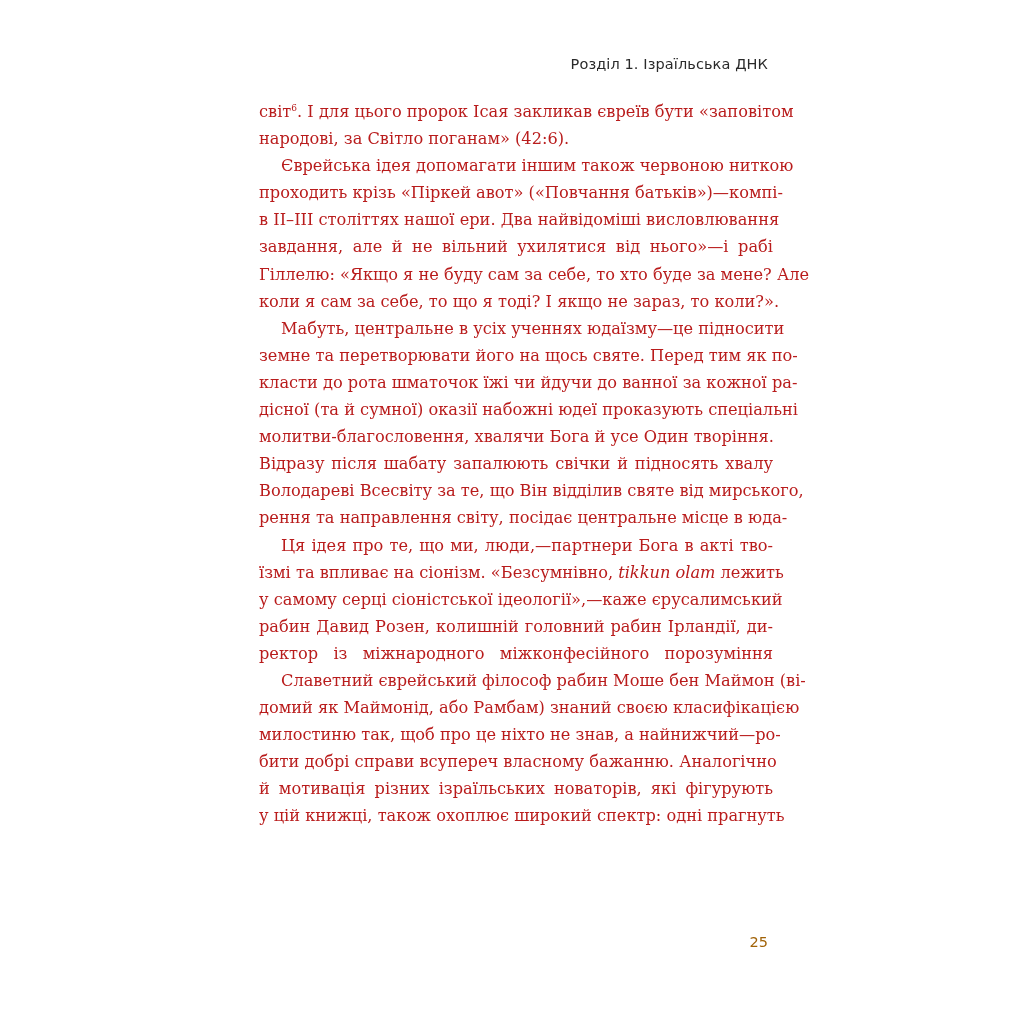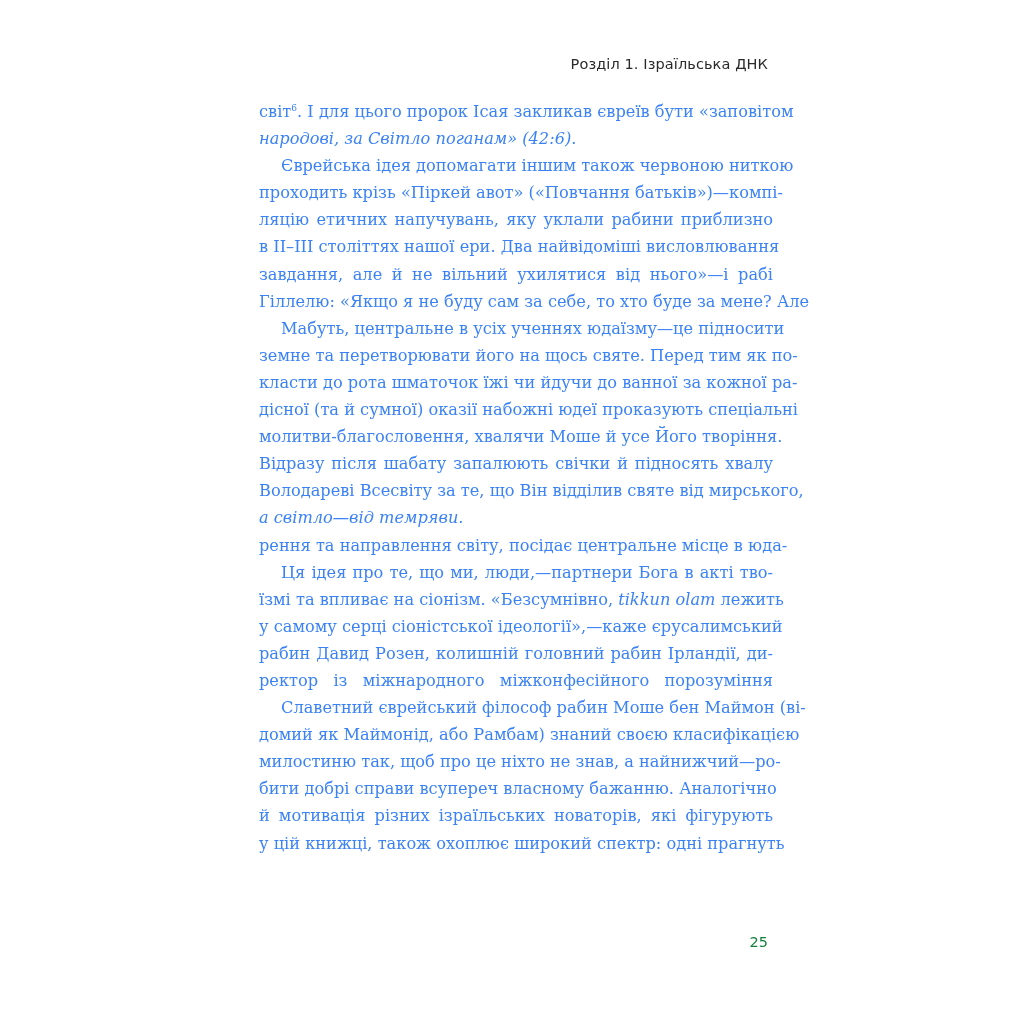--- a/index.html
+++ b/index.html
@@ -29,43 +29,42 @@
       letter-spacing: 0.1px;
     }
     .body-text {
       position: absolute;
       left: 259px;
       top: 98px;
       width: 514px;
       font-family: "DejaVu Serif", serif;
       font-size: 16.2px;
       line-height: 27.1px;
-      color: #3b82f6;
+      color: #b91c1c;
     }
     .line {
       display: block;
       white-space: nowrap;
       text-align: justify;
       text-align-last: justify;
       height: 27.1px;
     }
     .line.last {
       text-align-last: left;
-      font-style: italic;
     }
     .line.indent {
       padding-left: 22px;
     }
     .page-number {
       position: absolute;
       top: 934px;
       right: 252px;
       font-family: "DejaVu Sans", sans-serif;
       font-size: 14.5px;
-      color: #15803d;
+      color: #a16207;
     }
     sup {
       font-size: 9px;
       line-height: 0;
       vertical-align: super;
     }
     em { font-style: italic; }
   </style>
 </head>
 <body>
@@ -77,35 +76,34 @@
   <div class="body-text">
 
     <div>
       <span class="line"><span>світ</span><sup>6</sup><span>. І для цього пророк Ісая закликав євреїв бути «заповітом</span></span>
       <span class="line last">народові, за Світло поганам» (42:6).</span>
     </div>
 
     <div>
       <span class="line indent">Єврейська ідея допомагати іншим також червоною ниткою</span>
       <span class="line">проходить крізь «Піркей авот» («Повчання батьків»)—компі-</span>
-      <span class="line">ляцію етичних напучувань, яку уклали рабини приблизно</span>
       <span class="line">в II–III століттях нашої ери. Два найвідоміші висловлювання</span>
       <span class="line">завдання, але й не вільний ухилятися від нього»—і рабі</span>
       <span class="line">Гіллелю: «Якщо я не буду сам за себе, то хто буде за мене? Але</span>
+      <span class="line last">коли я сам за себе, то що я тоді? І якщо не зараз, то коли?».</span>
     </div>
 
     <div>
       <span class="line indent">Мабуть, центральне в усіх ученнях юдаїзму—це підносити</span>
       <span class="line">земне та перетворювати його на щось святе. Перед тим як по-</span>
       <span class="line">класти до рота шматочок їжі чи йдучи до ванної за кожної ра-</span>
       <span class="line">дісної (та й сумної) оказії набожні юдеї проказують спеціальні</span>
-      <span class="line">молитви-благословення, хвалячи Моше й усе Його творіння.</span>
+      <span class="line">молитви-благословення, хвалячи Бога й усе Один творіння.</span>
       <span class="line">Відразу після шабату запалюють свічки й підносять хвалу</span>
       <span class="line">Володареві Всесвіту за те, що Він відділив святе від мирського,</span>
-      <span class="line last">а світло—від темряви.</span>
     </div>
 
     <div>
       <span class="line">рення та направлення світу, посідає центральне місце в юда-</span>
       <span class="line indent">Ця ідея про те, що ми, люди,—партнери Бога в акті тво-</span>
       <span class="line"><span>їзмі та впливає на сіонізм. «Безсумнівно, </span><em>tikkun olam</em><span> лежить</span></span>
       <span class="line">у самому серці сіоністської ідеології»,—каже єрусалимський</span>
       <span class="line">рабин Давид Розен, колишній головний рабин Ірландії, ди-</span>
       <span class="line">ректор із міжнародного міжконфесійного порозуміння</span>
     </div>

